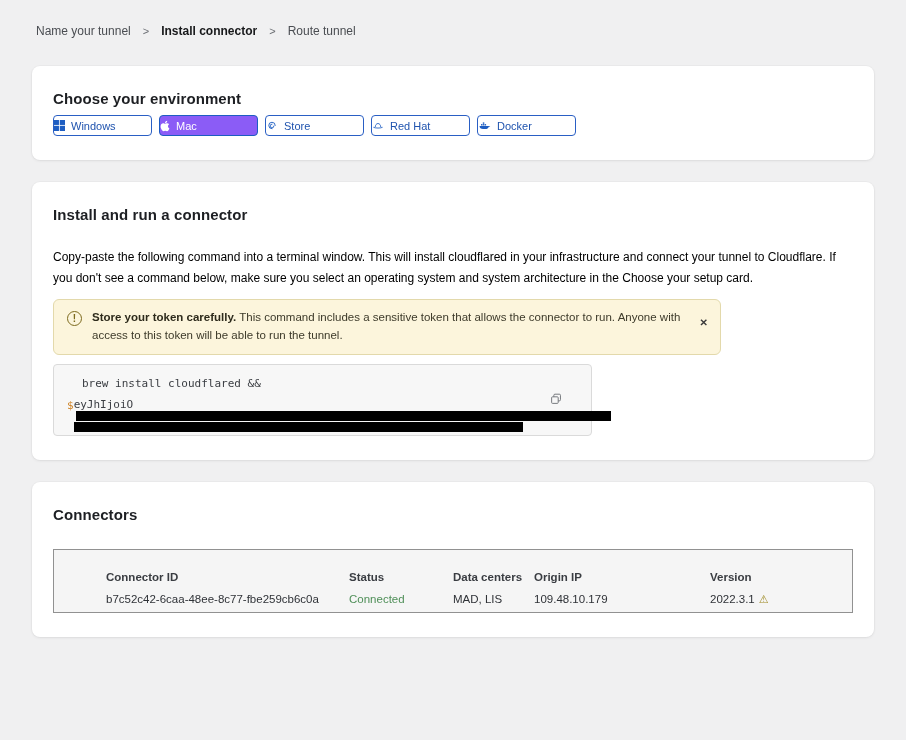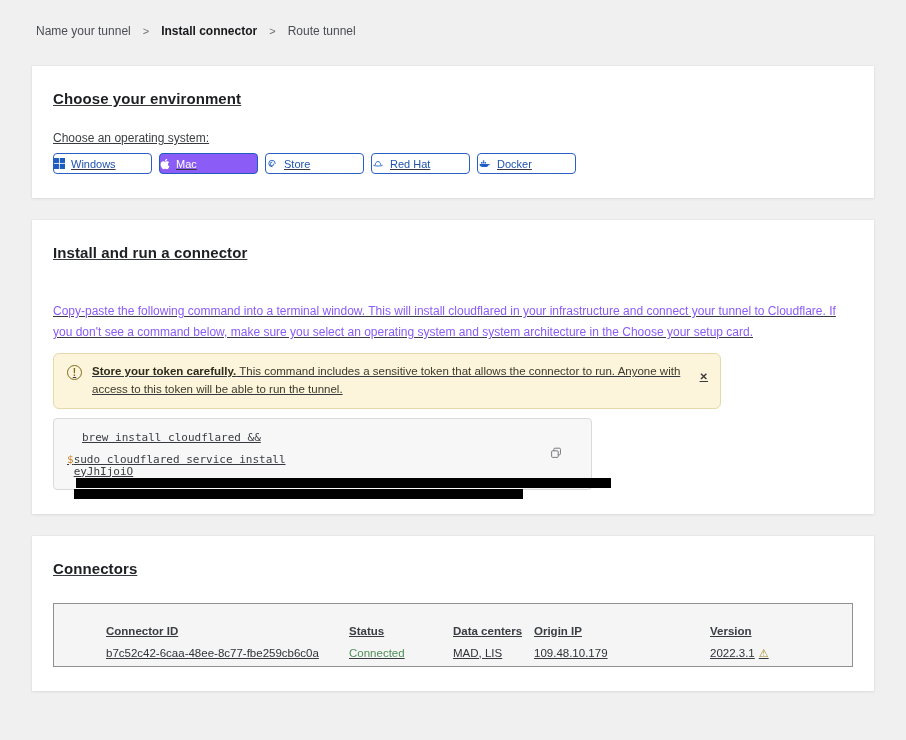--- a/index.html
+++ b/index.html
@@ -14,25 +14,24 @@
 
   
   .breadcrumb { display:flex; align-items:center; gap:12px; font-size:12px; color:#4a4d52; padding-left:4px; margin-bottom:28px; }
   .breadcrumb .crumb { cursor:default; }
   .breadcrumb .crumb.active { font-weight:bold; color:#17181a; }
   .breadcrumb .sep { color:#6b6e73; font-size:11px; }
 
   
   .card {
     background:#ffffff;
-    border-radius:0;
+    border-radius:8px;
     box-shadow:0 1px 3px rgba(0,0,0,0.07), 0 0 0 1px rgba(0,0,0,0.02);
     padding:24px 21px;
     margin-bottom:22px;
-    text-decoration:underline;
   }
   .card-title { font-size:15px; font-weight:bold; color:#1d1f23; letter-spacing:.1px; }
 
   
   .os-label { margin-top:24px; font-size:12px; color:#3c3f44; }
   .os-row { display:flex; gap:7px; margin-top:8px; }
   .os-btn {
     width:99px; height:21px;
     display:flex; align-items:center; gap:6px;
     background:#ffffff;
@@ -40,21 +39,21 @@
     border-radius:4px;
     color:#1f53ae;
     font-size:11px;
     font-family:"Liberation Sans", sans-serif;
     cursor:pointer;
   }
   .os-btn svg { display:block; }
   .os-btn.selected { background:#8b5cf6; border-color:#1d5dc2; color:#ffffff; }
 
   
-  .desc { margin-top:40px; font-size:12px; line-height:1.75; color:#8b5cf6; max-width:800px; }
+  .desc { margin-top:24px; font-size:12px; line-height:1.75; color:#000000; max-width:800px; }
 
   .warn-banner {
     margin-top:10px;
     width:668px; min-height:48px;
     background:#fcf5dc;
     border:1px solid #e3d9ab;
     border-radius:6px;
     display:flex; align-items:flex-start;
     padding:9px 12px 9px 13px;
     font-size:11.5px; line-height:1.55; color:#3d3a2a;
@@ -119,21 +118,20 @@
   <nav class="breadcrumb">
     <span class="crumb">Name your tunnel</span>
     <span class="sep">&gt;</span>
     <span class="crumb active">Install connector</span>
     <span class="sep">&gt;</span>
     <span class="crumb">Route tunnel</span>
   </nav>
 
   <section class="card">
     <h2 class="card-title">Choose your environment</h2>
-    <div class="os-label">Choose an operating system:</div>
     <div class="os-row">
 
       <button class="os-btn">
         <span>
           <svg width="11" height="11" viewBox="0 0 16 16" fill="#1d5dc2">
               <rect x="0" y="0" width="7.2" height="7.2"></rect>
               <rect x="8.4" y="0" width="7.6" height="7.2"></rect>
               <rect x="0" y="8.4" width="7.2" height="7.6"></rect>
               <rect x="8.4" y="8.4" width="7.6" height="7.6"></rect>
             </svg>
@@ -195,21 +193,20 @@
       <span class="warn-icon">!</span>
       <span class="warn-text"><b>Store your token carefully.</b><span> This command includes a sensitive token that allows the connector to run. Anyone with access to this token will be able to run the tunnel.</span></span>
       <span class="warn-close">✕</span>
     </div>
 
     <div class="code-block">
       <div class="code-line1">brew install cloudflared &amp;&amp;</div>
       <div class="code-cmd">
         <span class="code-prompt">$</span>
         <span>
-          <span>sudo cloudflared service install</span>
           <div class="token-line"><span>eyJhIjoiO</span><span class="redact1"></span></div>
           <div class="token-line"><span class="redact2"></span></div>
         </span>
       </div>
       <span class="copy-btn">
         <svg width="14" height="14" viewBox="0 0 16 16" fill="none" stroke="#73767b" stroke-width="1.1">
             <rect x="3" y="5.5" width="7.5" height="7.5" rx="1"></rect>
             <path d="M5.5 5.5V3.8A1.3 1.3 0 0 1 6.8 2.5h5a1.3 1.3 0 0 1 1.3 1.3v5a1.3 1.3 0 0 1-1.3 1.3h-1.3"></path>
           </svg>
       </span>

